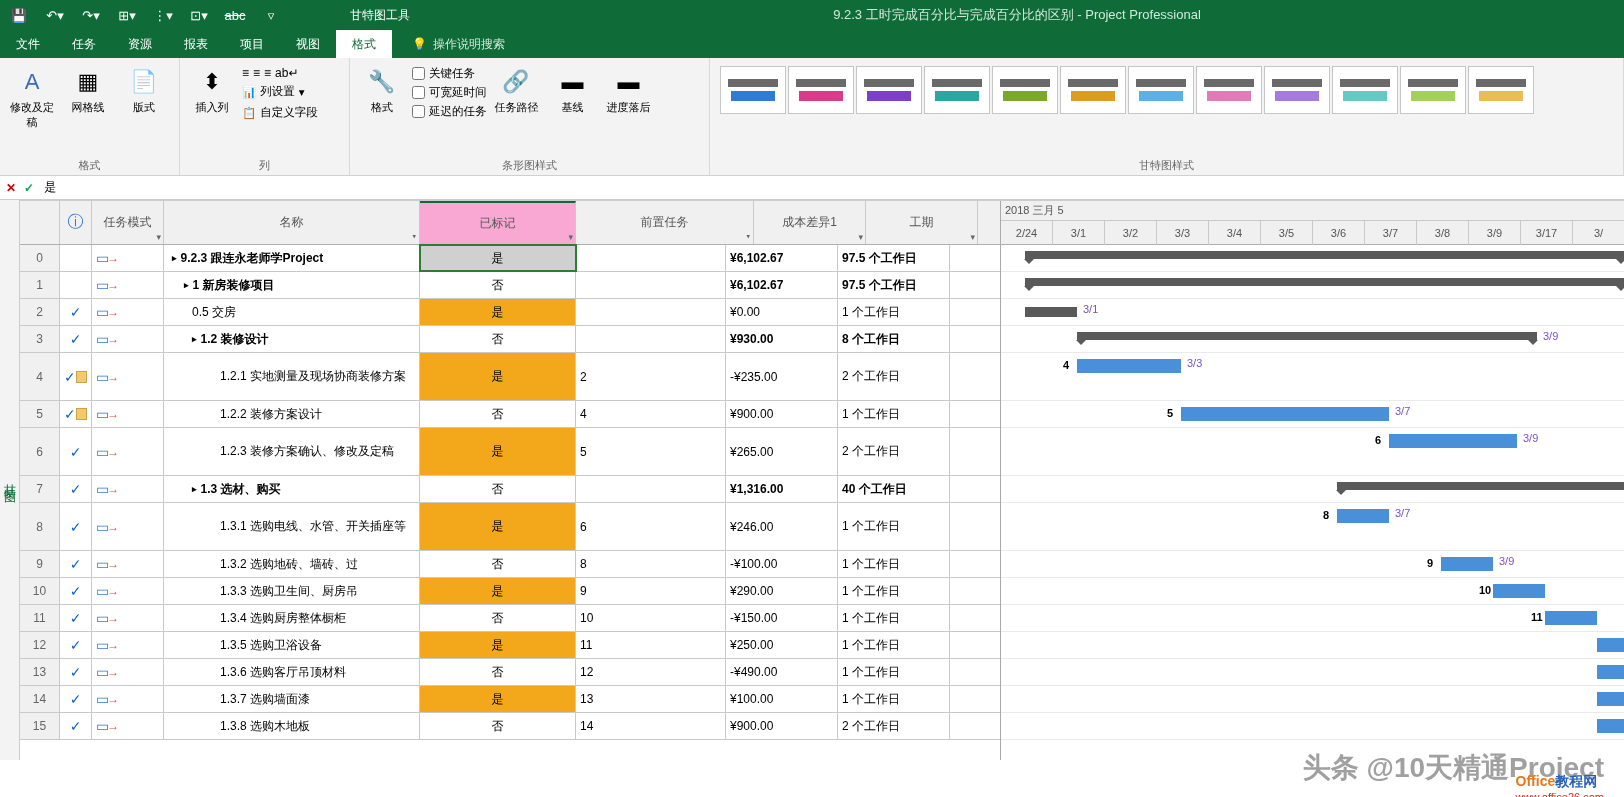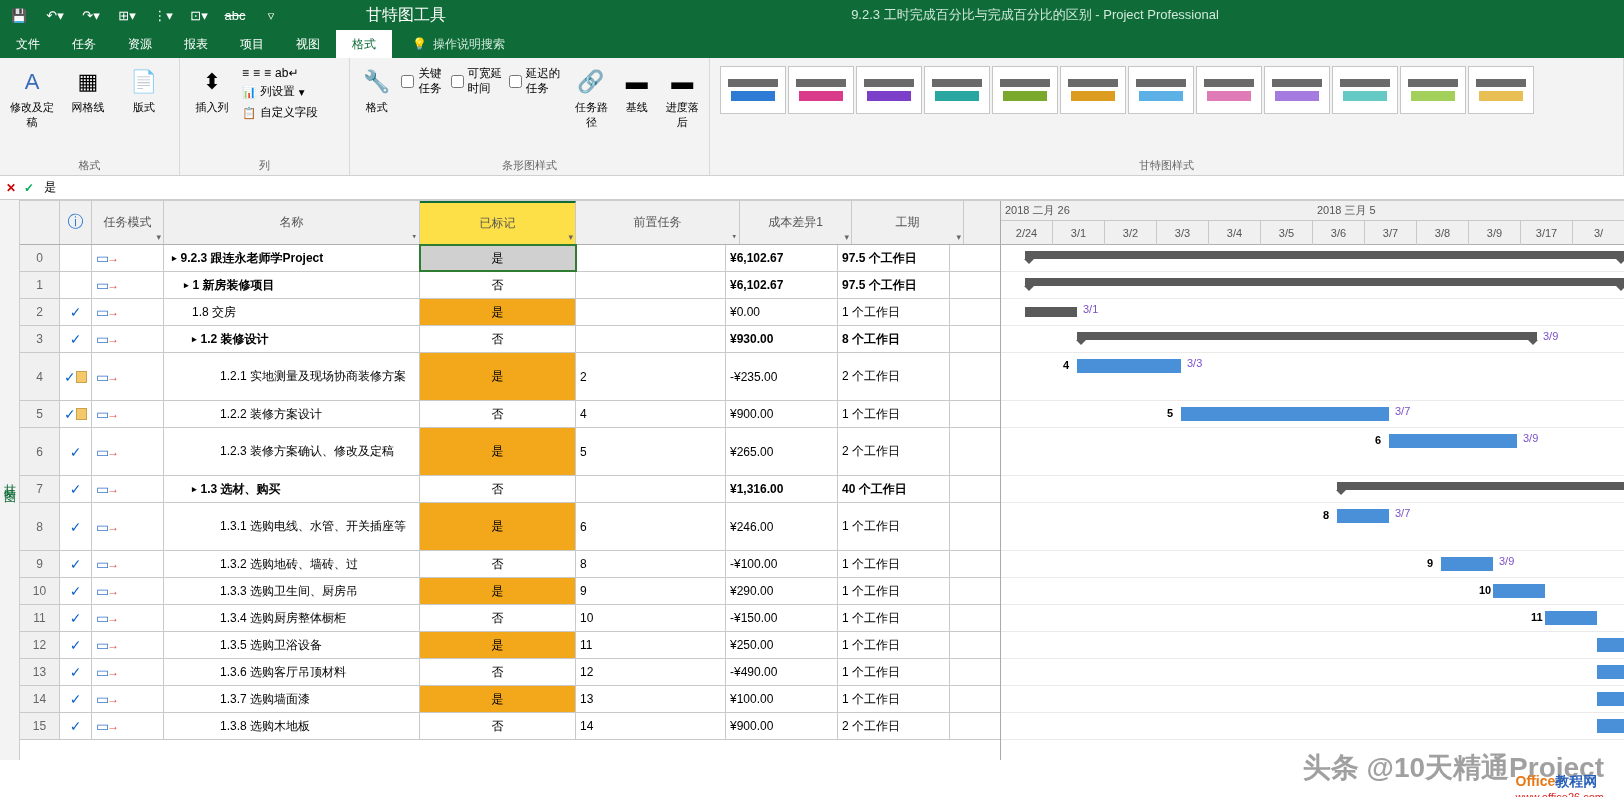--- a/index.html
+++ b/index.html
@@ -1,20 +1,20 @@
 <!DOCTYPE html>
 <html><head>
 <meta charset="utf-8">
 <style>
 * { box-sizing: border-box; margin: 0; padding: 0; }
 body { font-family: "Microsoft YaHei", Arial, sans-serif; font-size: 12px; background: #fff; overflow: hidden; width: 1624px; }
 .titlebar { height: 30px; background: linear-gradient(#0f6b38,#0f6b38); display: flex; align-items: center; color: #fff; }
 .qat { display: flex; gap: 14px; padding: 0 8px; align-items: center; }
 .qat span { width: 22px; height: 22px; display: flex; align-items: center; justify-content: center; font-size: 13px; }
-.title-tool { margin-left: 76px; font-size: 16px; }
+.title-tool { margin-left: 60px; font-size: 12px; }
 .title-main { flex: 1; text-align: center; font-size: 13px; color:#cfe9da; }
 .tabs { height: 28px; background: #0f6b38; display: flex; }
 .tab { padding: 0 16px; color: #fff; display: flex; align-items: center; cursor: pointer; }
 .tab.active { background: #fff; color: #0f6b38; }
 .tell-me { display:flex; align-items:center; color:#cfe9da; margin-left:20px; gap:6px; }
 .ribbon { height: 118px; background: #f3f3f3; border-bottom: 1px solid #d0d0d0; display: flex; }
 .group { border-right: 1px solid #d9d9d9; display: flex; flex-direction: column; padding: 4px 6px 2px 6px; }
 .group-label { text-align: center; font-size: 11px; color: #666; margin-top: auto; padding-top: 4px; }
 .group-body { display:flex; align-items:flex-start; gap:4px; flex:1; }
 .big-btn { width: 52px; display:flex; flex-direction:column; align-items:center; gap:2px; padding:4px 2px; text-align:center; font-size:11px; }
@@ -33,22 +33,22 @@
 .side-label { width:20px; background:#f3f3f3; border-right:1px solid #ccc; display:flex; align-items:center; justify-content:center; writing-mode:vertical-rl; color:#0f6b38; font-size:12px; letter-spacing:4px; }
 .sheet { display:flex; flex:1; border-top:1px solid #ccc; }
 .grid-wrap { width:980px; overflow:hidden; }
 .hdr { display:flex; height:44px; background:#f0f0f0; border-bottom:1px solid #b0b0b0; }
 .hdr .c { border-right:1px solid #c9c9c9; display:flex; align-items:center; justify-content:center; font-size:12px; color:#555; position:relative; padding:0 4px; }
 .hdr .c .drop { position:absolute; right:2px; bottom:2px; font-size:9px; color:#666; }
 .c-rownum { width:40px; }
 .c-ind { width:32px; }
 .c-mode { width:72px; }
 .c-name { width:256px;font-family:Liberation Mono, monospace; }
-.c-mark { width:156px; background:#fde047; border-top:2px solid #0f6b38; }
-.c-pred { width:164px;font-family:Liberation Mono, monospace; }
+.c-mark { width:156px; background:#f9a8d4; border-top:2px solid #0f6b38; }
+.c-pred { width:178px;font-family:Liberation Mono, monospace; }
 .c-costv { width:112px; }
 .c-dur { width:112px; }
 .row { display:flex; height:27px; border-bottom:1px solid #c9c9c9; }
 .row.multi { height:48px; }
 .row .c { border-right:1px solid #c9c9c9; display:flex; align-items:center; padding:0 4px; font-size:12px; }
 .rownum { background:#f0f0f0; justify-content:center; color:#666; width:40px; }
 .ind { width:32px; justify-content:center; }
 .mode { width:72px; color:#3b78c9; gap:2px; }
 .name { width:256px; }
 .name.bold { font-weight:bold; }
@@ -155,21 +155,21 @@
       </div>
     </div>
     <div class="group-label">列</div>
   </div>
   <div class="group" style="width:360px">
     <div class="group-body">
       <div class="big-btn">
           <div class="ic">🔧</div>
           <span>格式</span>
         </div>
-      <div style="display:flex;flex-direction:row;padding-top:2px">
+      <div style="display:flex;flex-direction:column;padding-top:2px">
         <label class="chk-row">
             <input type="checkbox" style="">
             <span>关键任务</span>
           </label>
         <label class="chk-row">
             <input type="checkbox" style="">
             <span>可宽延时间</span>
           </label>
         <label class="chk-row">
             <input type="checkbox" style="">
@@ -314,21 +314,21 @@
             <div class="c dur" style="font-weight:bold">97.5 个工作日</div>
           </div>
           <div class="row">
             <div class="c rownum">2</div>
             <div class="c ind">
               <span class="check">✓</span>
             </div>
             <div class="c mode">
               <span class="icon-mode"></span>
             </div>
-            <div class="c name " style="padding-left:28px">1.8 交房</div>
+            <div class="c name " style="padding-left:28px">0.5 交房</div>
             <div class="c mark y-bg">是</div>
             <div class="c pred"></div>
             <div class="c costv " style="">¥0.00</div>
             <div class="c dur" style="">1 个工作日</div>
           </div>
           <div class="row">
             <div class="c rownum">3</div>
             <div class="c ind">
               <span class="check">✓</span>
             </div>
@@ -509,21 +509,20 @@
             <div class="c mark">否</div>
             <div class="c pred">14</div>
             <div class="c costv " style="">¥900.00</div>
             <div class="c dur" style="">2 个工作日</div>
           </div>
         </div>
     </div>
     <div class="gantt">
       <div class="gantt-header">
         <div class="gh-top">
-          <div>2018 二月 26</div>
           <div>2018 三月 5</div>
         </div>
         <div class="gh-bot" id="ghdays">
             <div>2/24</div>
             <div>3/1</div>
             <div>3/2</div>
             <div>3/3</div>
             <div>3/4</div>
             <div>3/5</div>
             <div>3/6</div>

